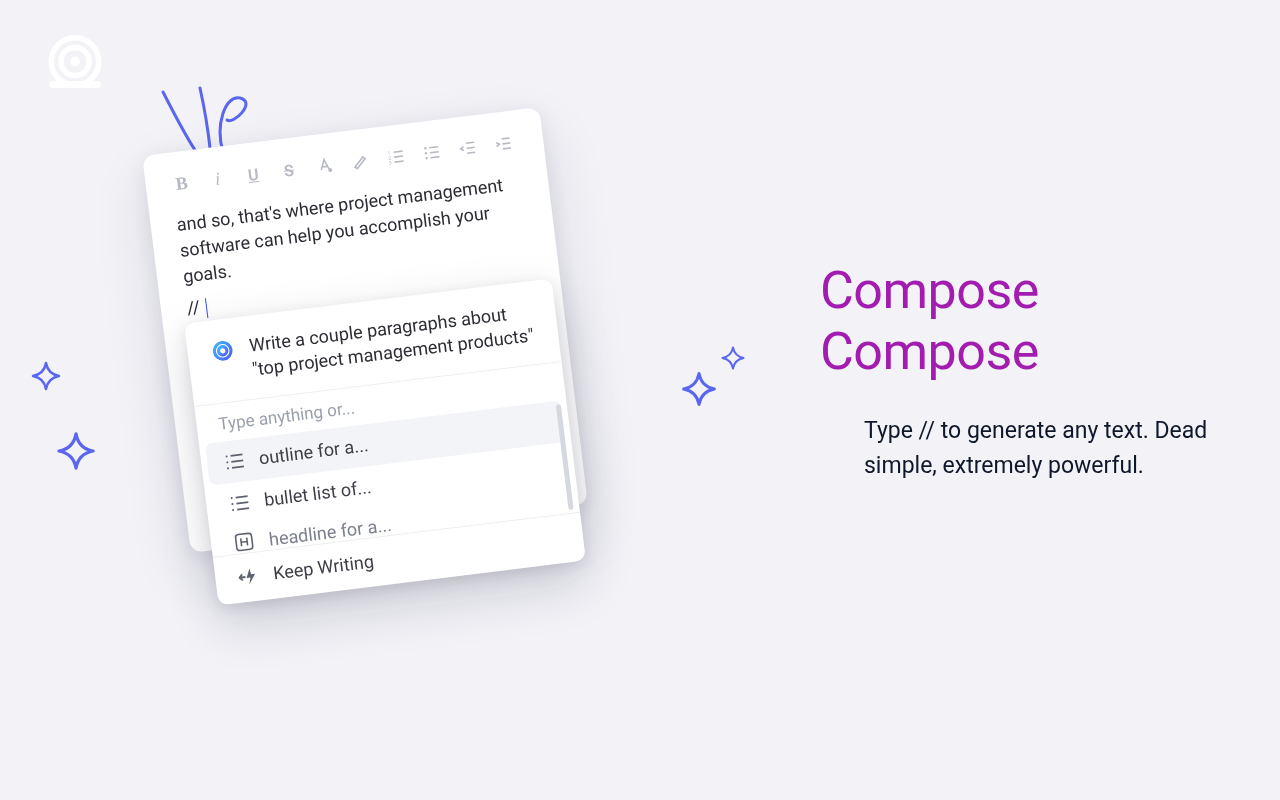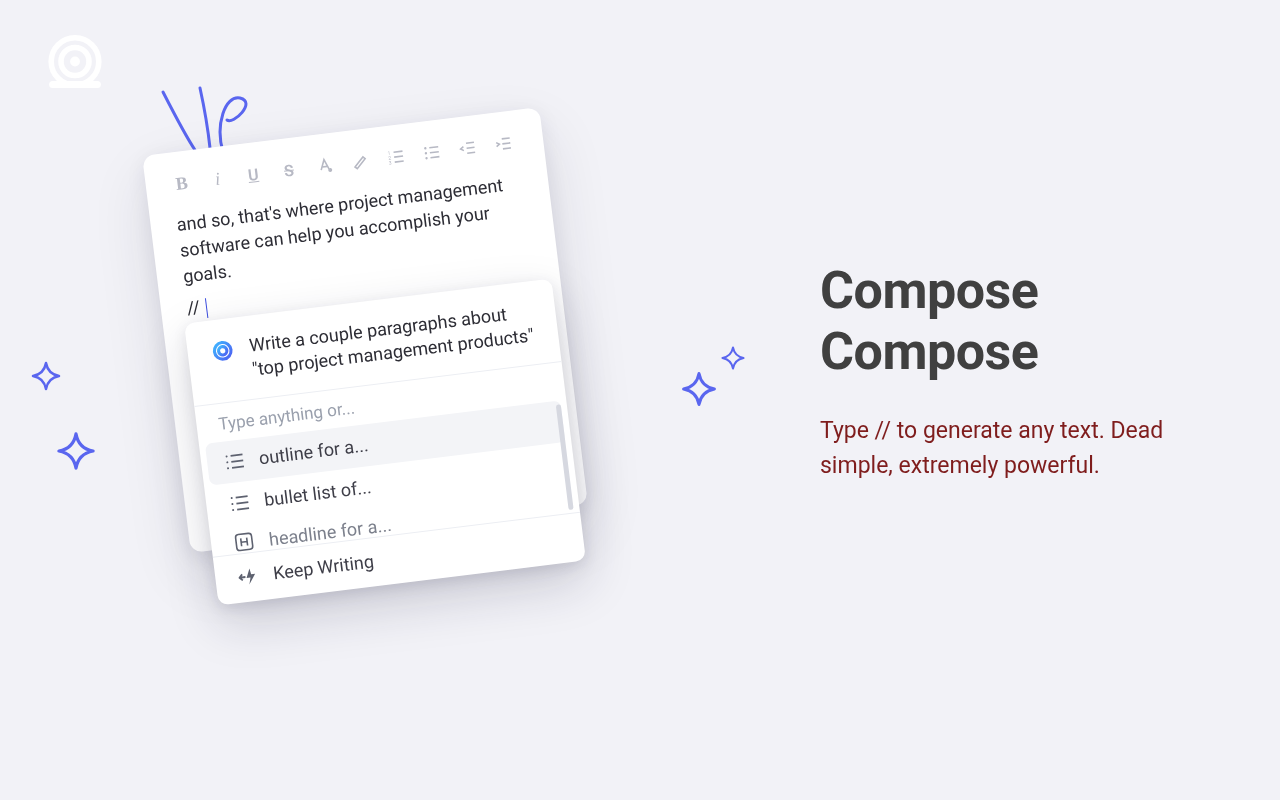--- a/index.html
+++ b/index.html
@@ -23,32 +23,33 @@
   .corner-logo svg { width: 100%; height: 100%; }
 
   
   .marketing {
     position: absolute;
     right: 70px;
     top: 260px;
     width: 390px;
   }
   .marketing h1 {
-    color: #404040;
+    color: #a21caf;
     font-size: 52px;
-    font-weight: 700;
+    font-weight: 400;
     line-height: 1.18;
     margin-bottom: 30px;
     letter-spacing: -0.5px;
   }
   .marketing p {
-    color: #7f1d1d;
+    color: #0f172a;
     font-size: 23px;
     line-height: 1.55;
     font-weight: 400;
+    margin-left: 44px;
   }
 
   
   .editor-card {
     position: absolute;
     left: 165px;
     top: 130px;
     width: 400px;
     height: 400px;
     background: #fff;

